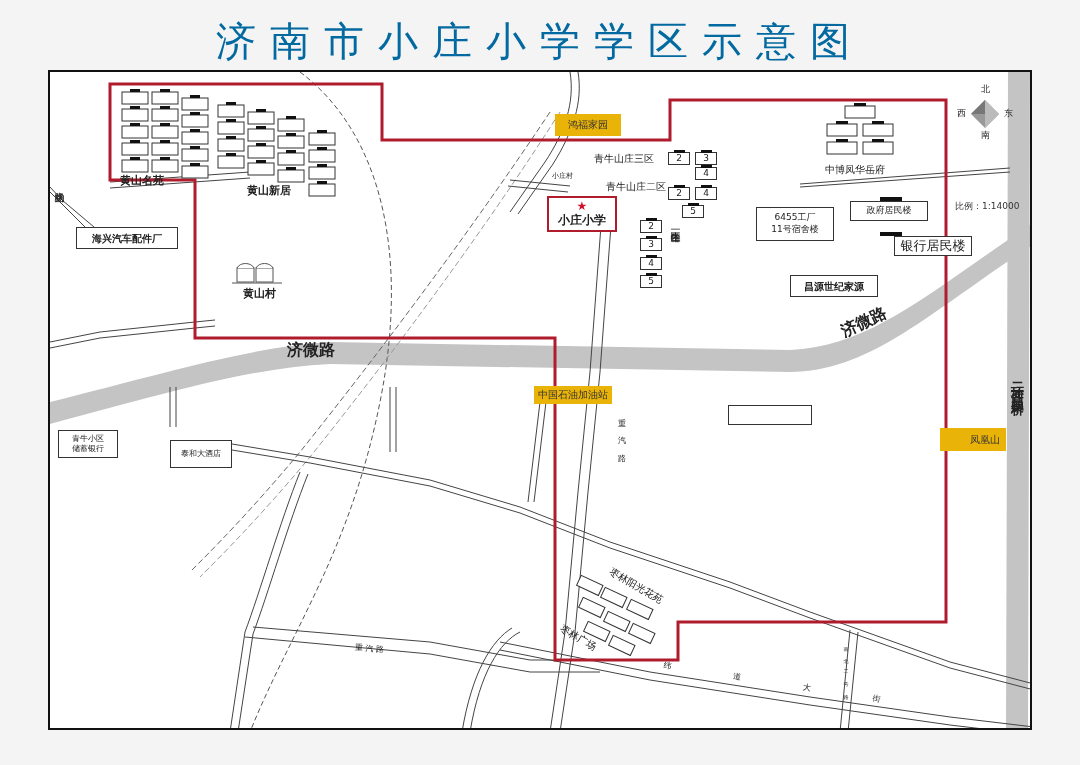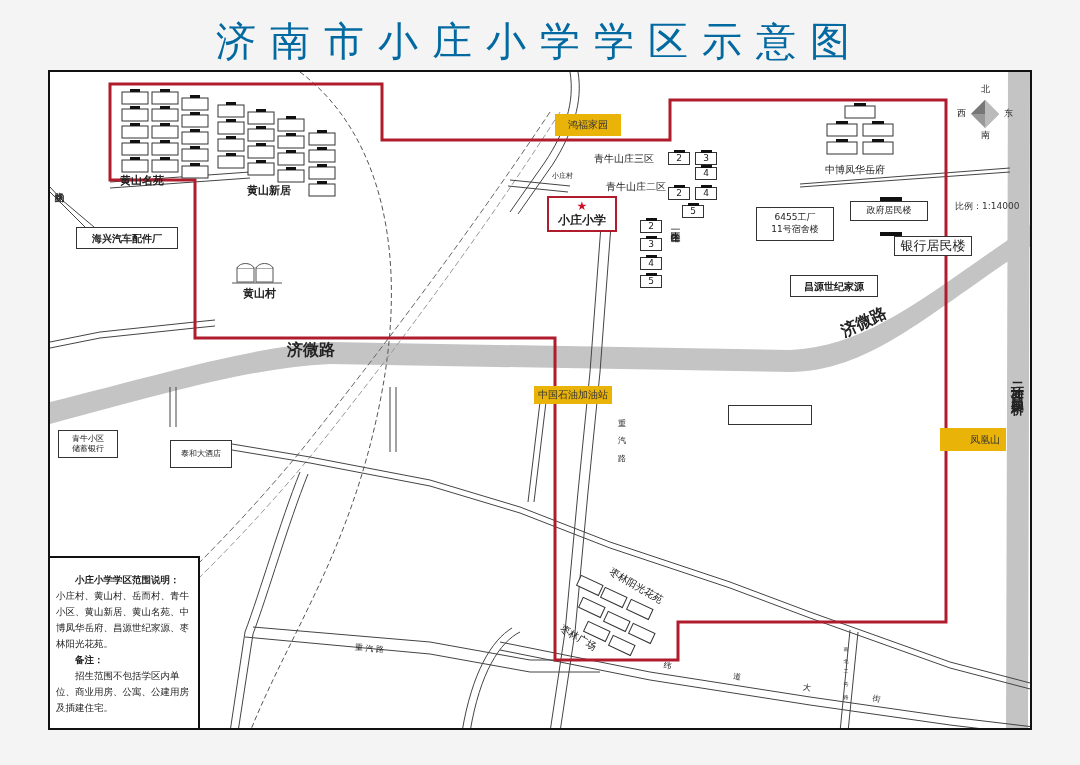--- a/index.html
+++ b/index.html
@@ -243,19 +243,13 @@
   <div class="boxlbl" style="left:740px;top:203px;width:86px;height:20px;font-size:10px;font-weight:bold;">昌源世纪家源</div>
   <div class="greylbl" style="left:484px;top:292px;width:78px;height:18px;margin-top:22px;">中国石油加油站</div>
   <div class="boxlbl" style="left:678px;top:333px;width:82px;height:18px;"></div>
   <div class="boxlbl" style="left:8px;top:358px;width:58px;height:26px;font-size:8px;">青牛小区
 储蓄银行</div>
   <div class="boxlbl" style="left:120px;top:368px;width:60px;height:26px;font-size:8px;">泰和大酒店</div>
   <div class="greylbl" style="left:890px;top:356px;width:66px;height:23px;justify-content:flex-end;padding-right:6px;box-sizing:border-box;font-size:10px;">凤凰山</div>
   <div class="lbl" style="left:556px;top:508px;font-size:10px;transform:rotate(30deg);">枣林阳光花苑</div>
   <div class="lbl" style="left:508px;top:560px;font-size:10px;transform:rotate(30deg);">枣林广场</div>
 
-  <div class="legend">
-    <div class="h">小庄小学学区范围说明：</div>
-    <div>小庄村、黄山村、岳而村、青牛小区、黄山新居、黄山名苑、中博凤华岳府、昌源世纪家源、枣林阳光花苑。</div>
-    <div class="h">备注：</div>
-    <div class="p">招生范围不包括学区内单位、商业用房、公寓、公建用房及插建住宅。</div>
-  </div>
 </div>
 
 </body></html>

